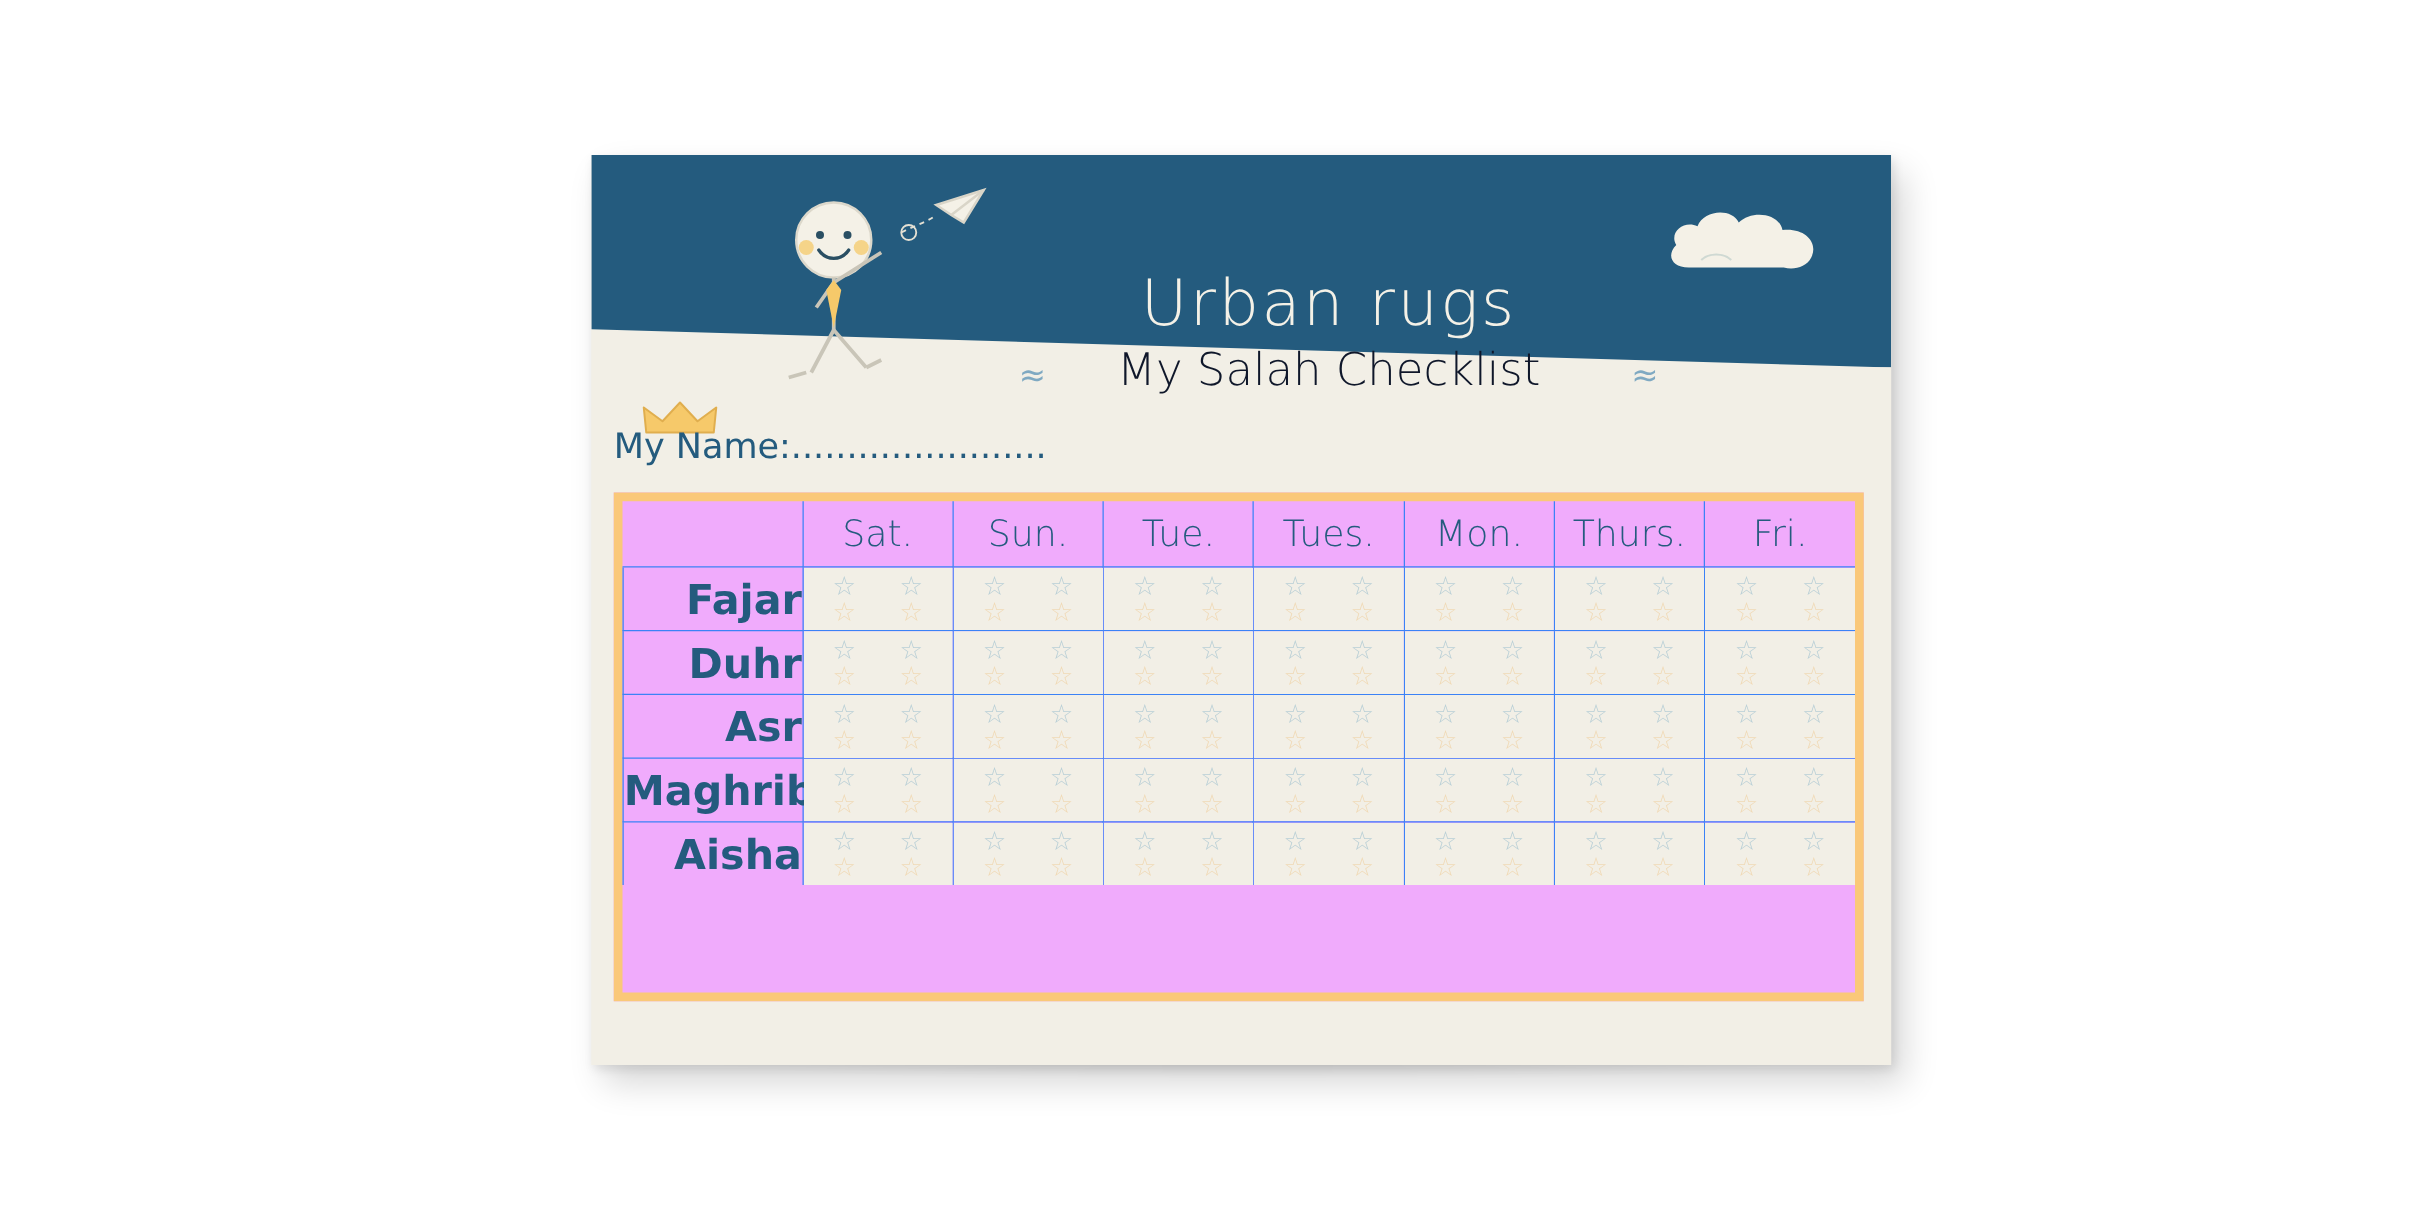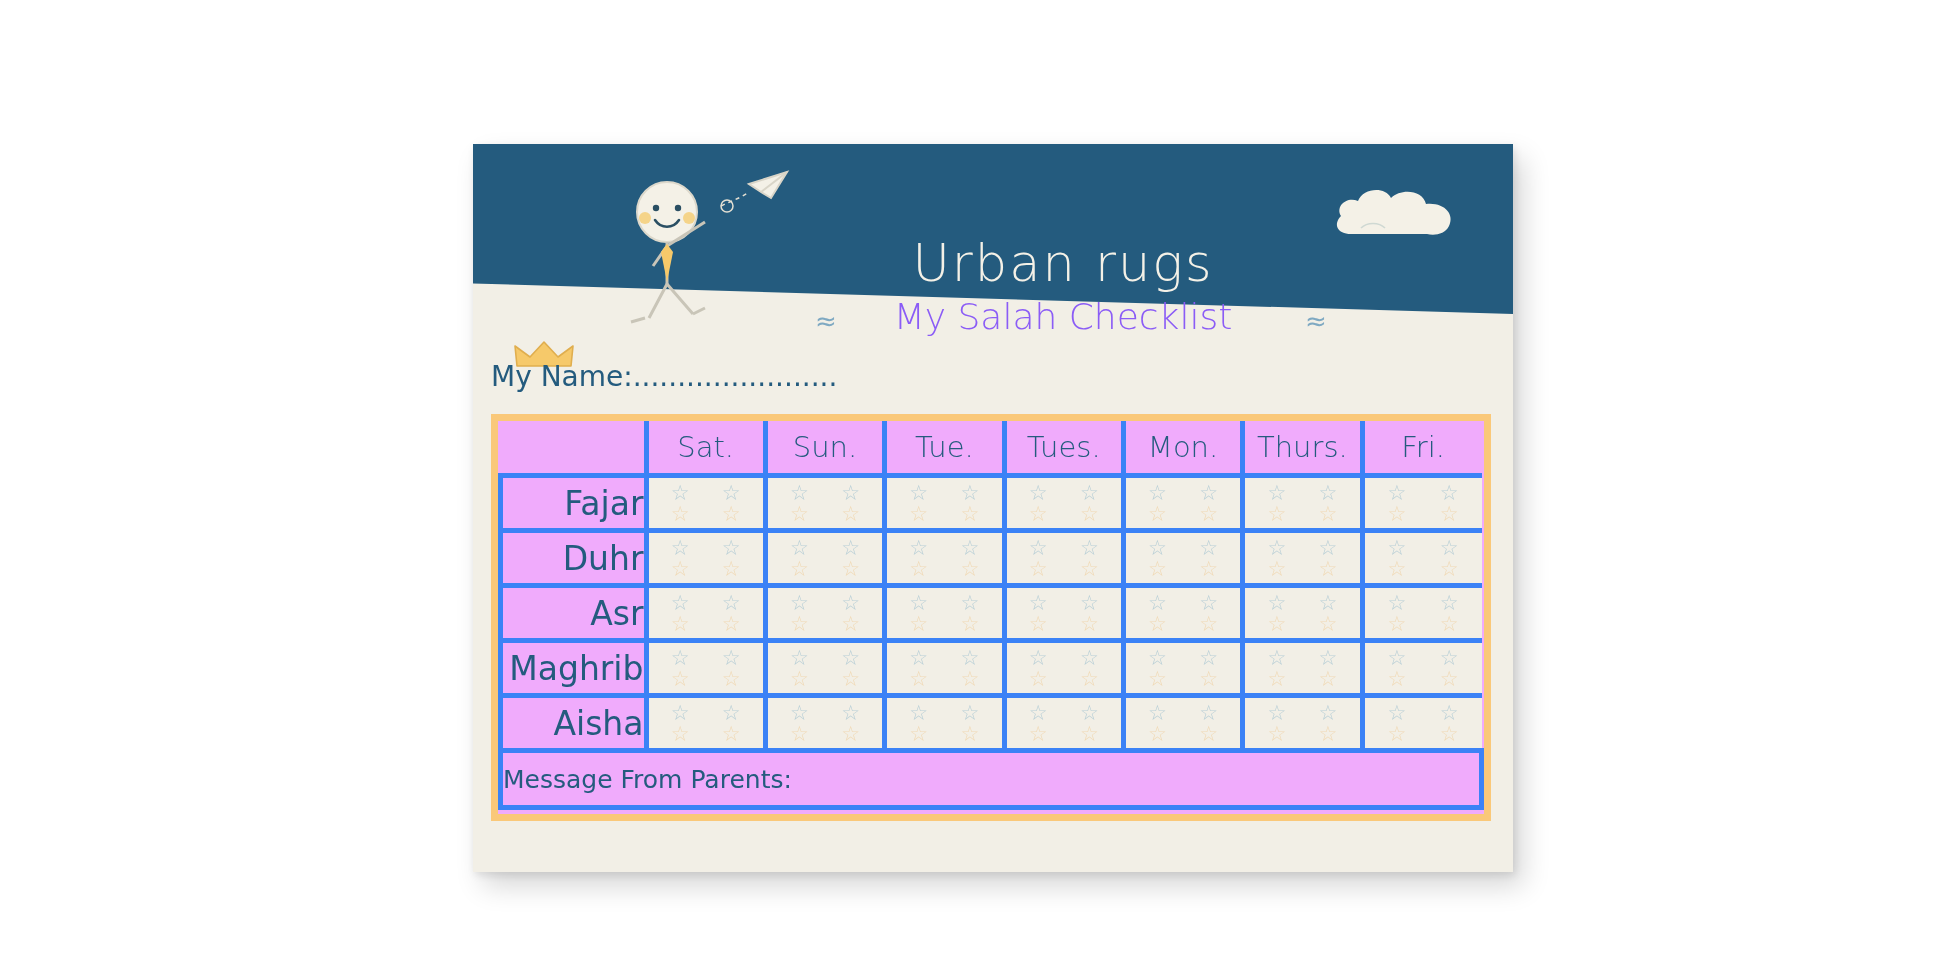--- a/index.html
+++ b/index.html
@@ -23,21 +23,20 @@
   .sheet {
     position: absolute;
     left: 473px;
     top: 124px;
     width: 1040px;
     height: 728px;
     background: #f2efe6;
     box-shadow: 10px 14px 26px rgba(0,0,0,0.16),
                 2px 3px 8px rgba(0,0,0,0.10);
     overflow: hidden;
-    margin-top: 20px;
   }
 
   
   .header-band {
     position: absolute;
     left: 0;
     top: 0;
     width: 1040px;
     height: 170px;
     background: #245b7e;
@@ -66,21 +65,21 @@
     font-weight: 300;
     white-space: nowrap;
   }
 
   .sub-title {
     position: absolute;
     left: 330px;
     top: 152px;
     width: 520px;
     text-align: center;
-    color: #8b5cf6;
+    color: #0f172a;
     font-size: 36px;
     font-family: "DejaVu Sans", sans-serif;
     font-weight: 300;
     white-space: nowrap;
   }
 
   .sub-deco {
     position: absolute;
     top: 162px;
     color: #7fa9c2;
@@ -119,25 +118,25 @@
     box-sizing: border-box;
   }
 
   table.chart {
     width: 100%;
     border-collapse: collapse;
     table-layout: fixed;
   }
 
   table.chart th, table.chart td {
-    border: 5px solid #3b82f6;
+    border: 1px solid #3b82f6;
     padding: 0;
     color: #245b7e;
     font-family: "DejaVu Sans", sans-serif;
-    font-weight: 400;
+    font-weight: 700;
   }
 
   table.chart tr.head th {
     height: 52px;
     font-size: 29px;
     font-weight: 300;
     border-top: none;
   }
   table.chart tr.head th:first-child { border-left: none; }
   table.chart tr.head th:last-child  { border-right: none; }
@@ -696,21 +695,18 @@
                     <span class="star warm">☆</span>
                   </span>
                   <span class="star-pair">
                     <span class="star">☆</span>
                     <span class="star warm">☆</span>
                   </span>
                 </div>
               </td>
         </tr>
 
-        <tr class="msg-row">
-          <td colspan="8">Message From Parents:</td>
-        </tr>
       </tbody>
         </table>
     </div>
 
   </div>
 </div>
 
 </body></html>

